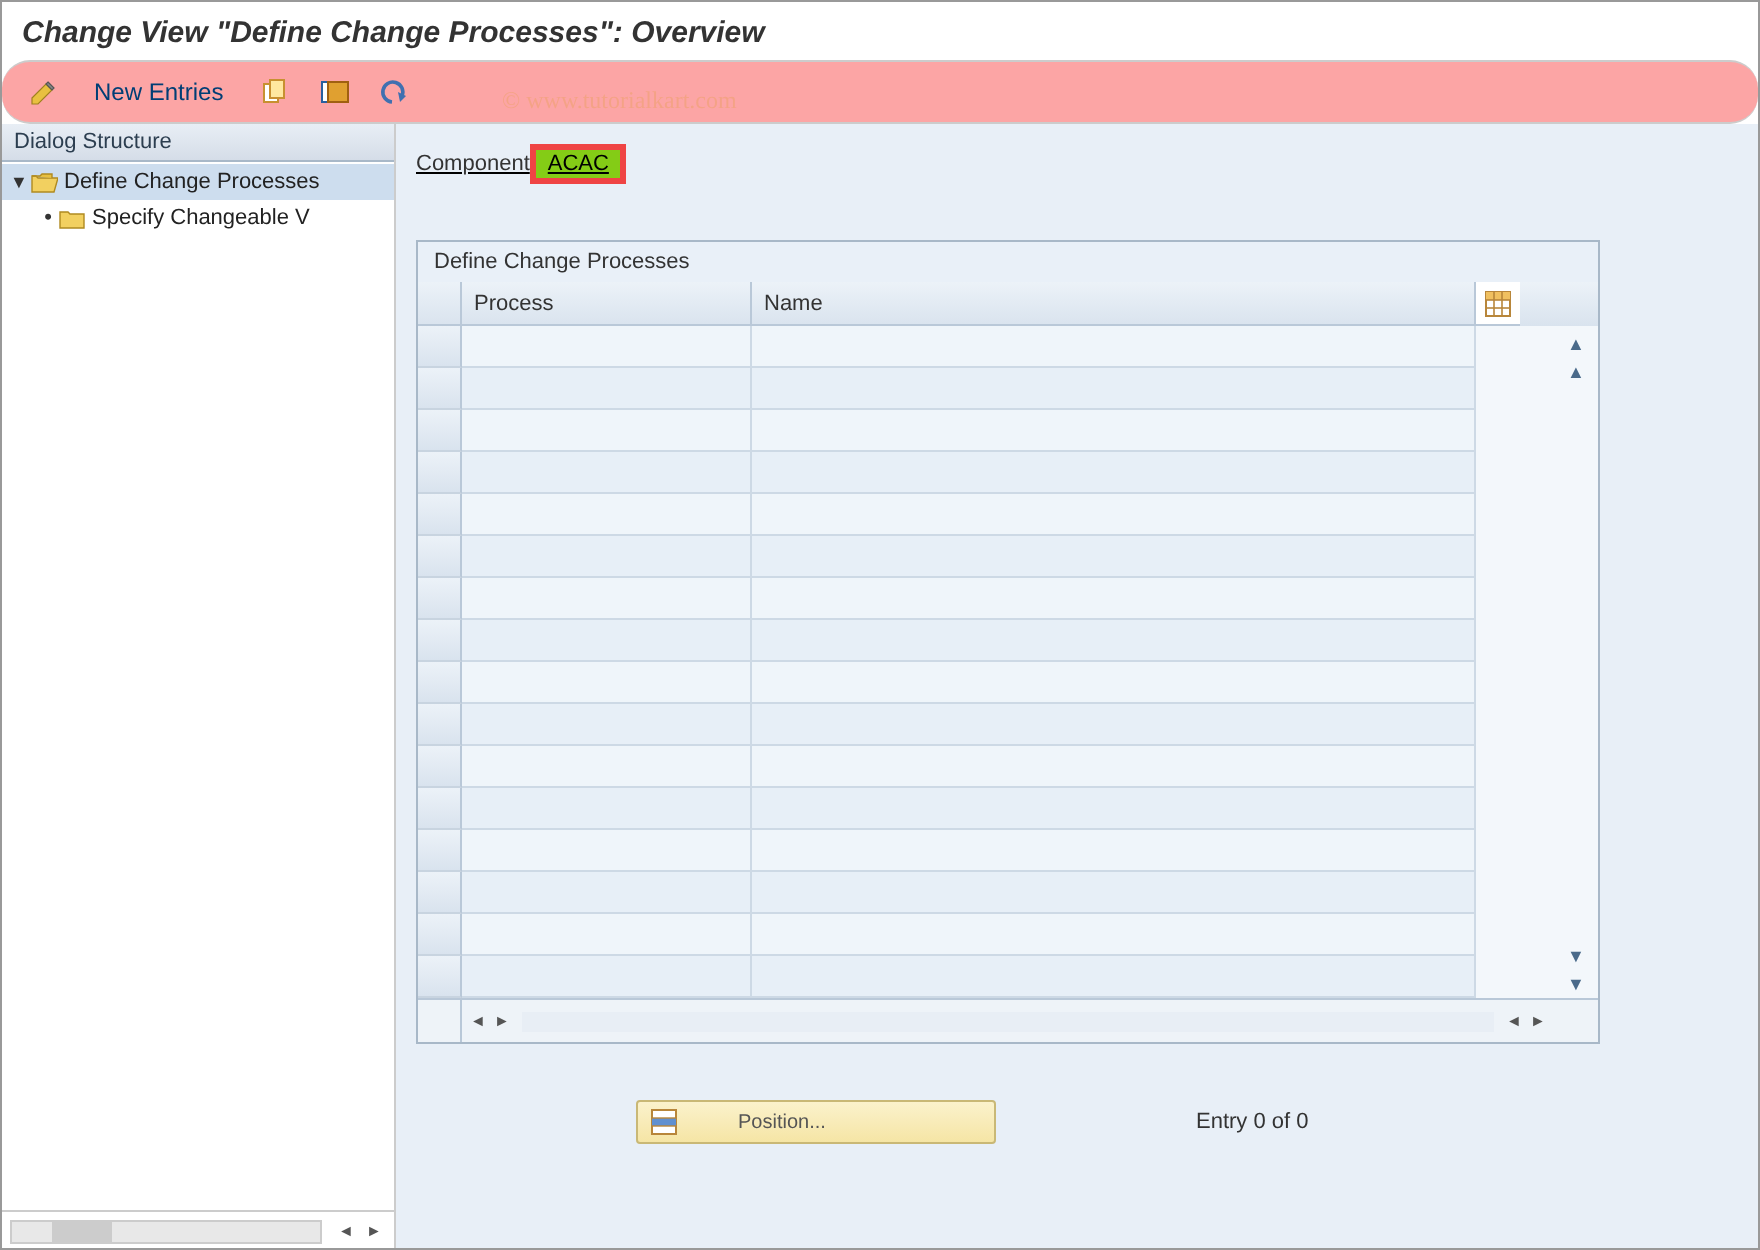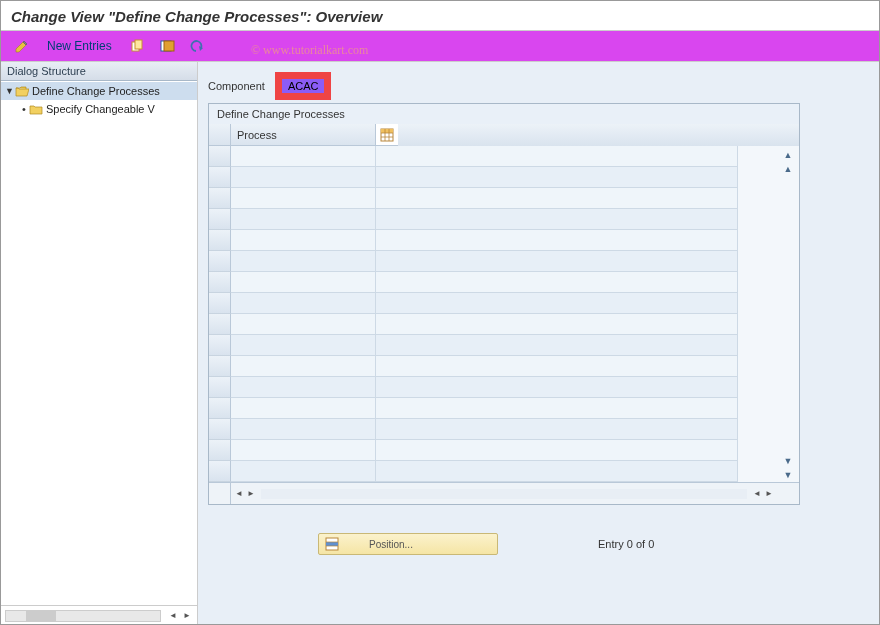--- a/index.html
+++ b/index.html
@@ -20,21 +20,22 @@
       font-style: italic;
       color: #333;
     }
     .toolbar {
       display: flex;
       align-items: center;
       padding: 4px 8px;
       border-top: 1px solid #ccc;
       border-bottom: 1px solid #ccc;
       gap: 4px;
-      background: #d946ef;
+      background: #fca5a5;
+      border-radius: 14px;
     }
     .toolbar-btn {
       display: inline-flex;
       align-items: center;
       justify-content: center;
       height: 22px;
       min-width: 24px;
       padding: 0 4px;
       border: 1px solid transparent;
       border-radius: 2px;
@@ -129,27 +130,27 @@
     .content {
       flex: 1;
       background: #e8eff7;
       padding: 10px;
       overflow: hidden;
       position: relative;
     }
     .field-row {
       display: flex;
       align-items: center;
-      gap: 10px;
-      margin-bottom: 3px;
+      margin-bottom: 28px;
+      text-decoration: underline;
     }
     .field-label { color: #333; }
     .field-value {
-      border: 7px solid #ef4444;
-      background: #8b5cf6;
+      border: 3px solid #ef4444;
+      background: #84cc16;
       padding: 1px 6px;
       min-width: 45px;
       font-size: 11px;
     }
     .grid-wrap {
       border: 1px solid #a8b8c8;
       background: #f3f7fb;
       width: 592px;
       position: relative;
     }
@@ -337,20 +338,21 @@
     <div class="field-row">
       <span class="field-label">Component</span>
       <span class="field-value">ACAC</span>
     </div>
 
     <div class="grid-wrap">
       <div class="grid-title">Define Change Processes</div>
       <div class="grid-head">
         <div class="gh-select"></div>
         <div class="gh-col gh-process">Process</div>
+        <div class="gh-col gh-name">Name</div>
         <div class="gh-settings">
           <svg width="14" height="14" viewBox="0 0 14 14">
               <rect x="1" y="1" width="12" height="12" fill="#fff" stroke="#b8863a" stroke-width="1"></rect>
               <rect x="1" y="1" width="12" height="4" fill="#f0c060"></rect>
               <line x1="5" y1="1" x2="5" y2="13" stroke="#b8863a" stroke-width="0.8"></line>
               <line x1="9" y1="1" x2="9" y2="13" stroke="#b8863a" stroke-width="0.8"></line>
               <line x1="1" y1="5" x2="13" y2="5" stroke="#b8863a" stroke-width="0.8"></line>
               <line x1="1" y1="9" x2="13" y2="9" stroke="#b8863a" stroke-width="0.8"></line>
             </svg>
         </div>

